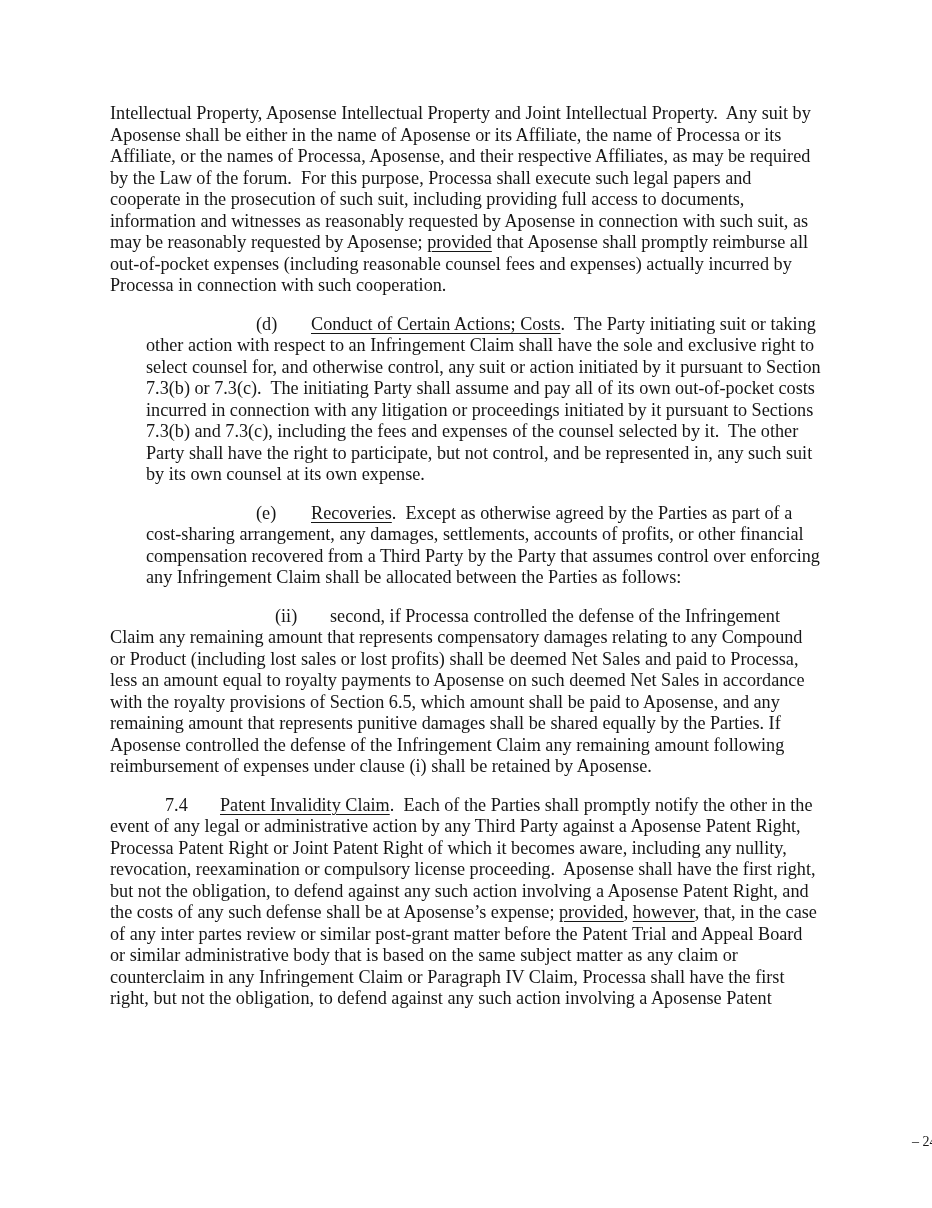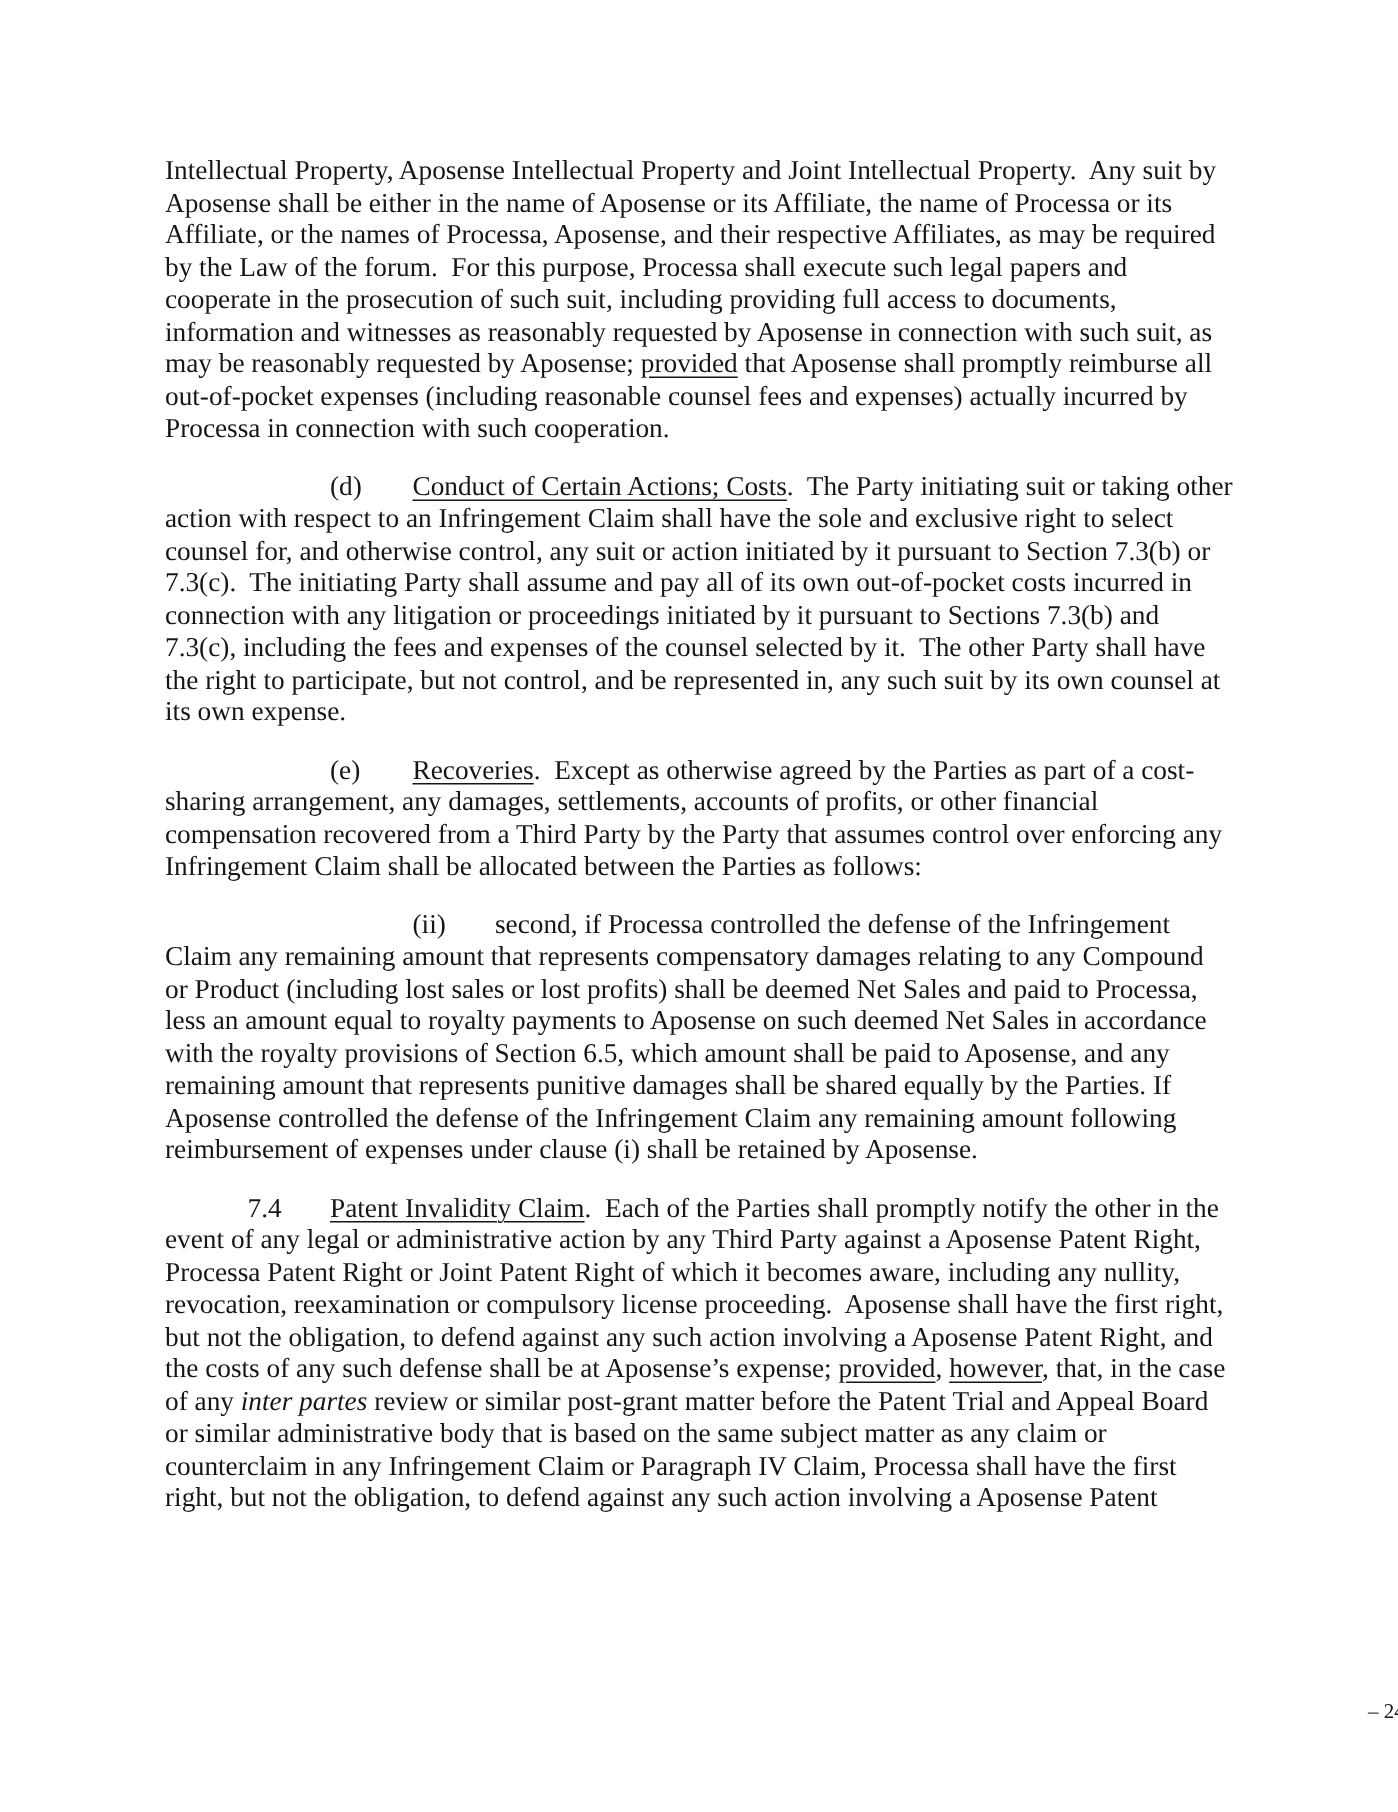--- a/index.html
+++ b/index.html
@@ -27,33 +27,33 @@
     line-height: 21.5px;
     text-align: left;
   }
   p.para {
     margin: 0 0 17px 0;
     white-space: pre-wrap;
   }
   p.para:last-child { margin-bottom: 0; }
   p.body    { text-indent: 0; }
   p.section { text-indent: 55px; }
-  p.sub1    { text-indent: 110px; }
+  p.sub1    { text-indent: 110px; margin-left: 36px; }
   p.sub2    { text-indent: 165px; }
   .label {
     display: inline-block;
     min-width: 55px;
     text-indent: 0;
   }
   .u {
     text-decoration: underline;
     text-decoration-thickness: 1px;
     text-underline-offset: 2.5px;
   }
-  .i { font-style: italic; }
+  .i { }
   .footer {
     position: absolute;
     left: 0;
     top: 1131px;
     width: 100%;
     text-align: right;
     font-size: 14px;
     line-height: 21.5px;
     margin-left: 15px;
   }

